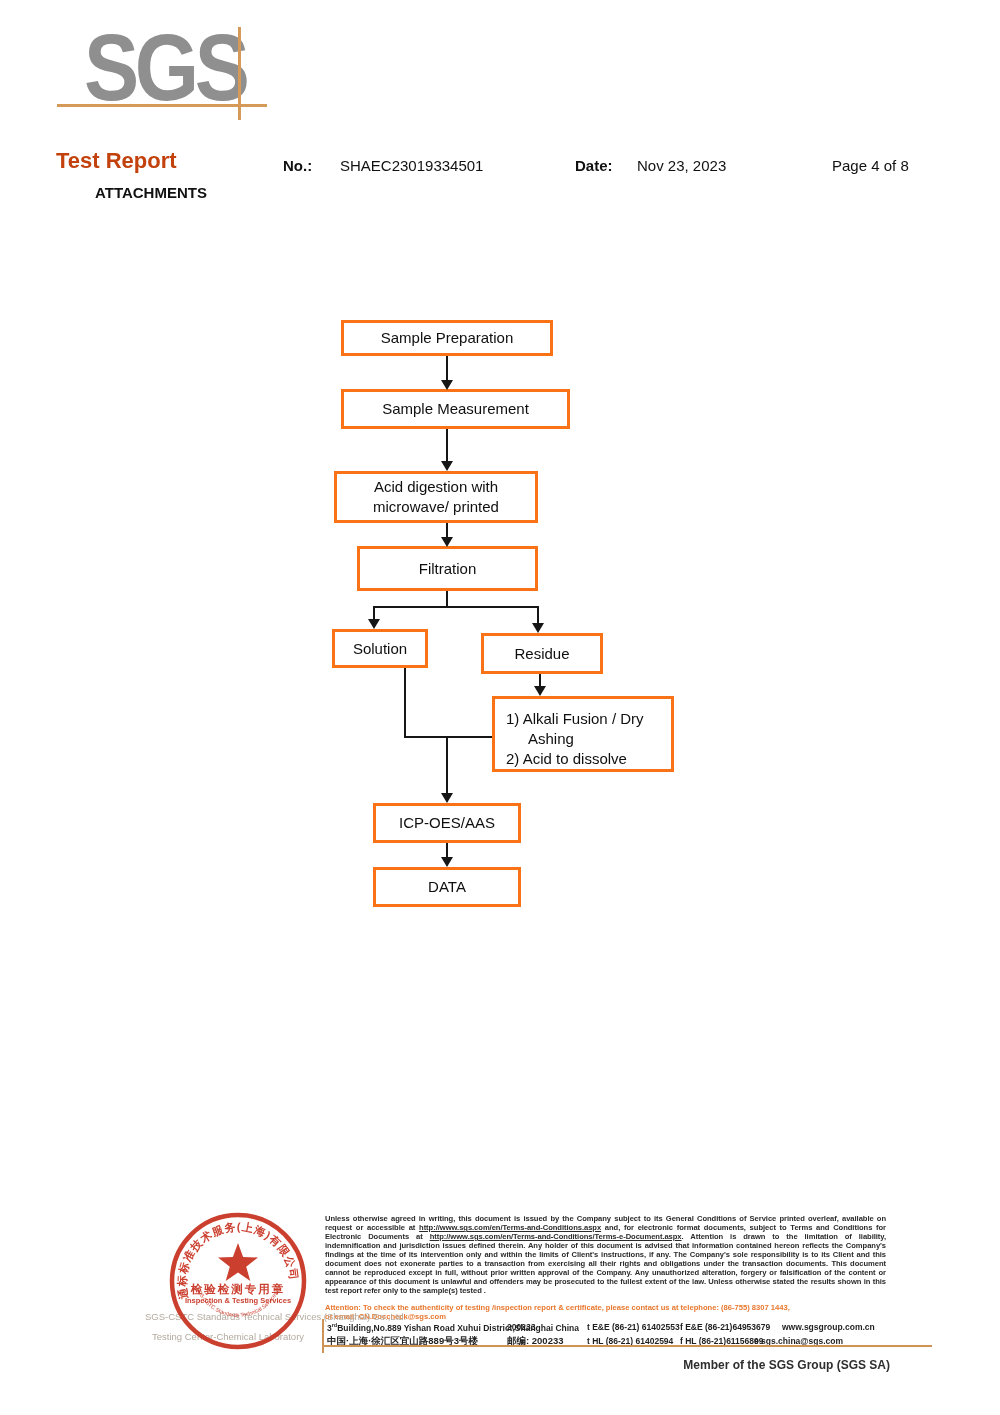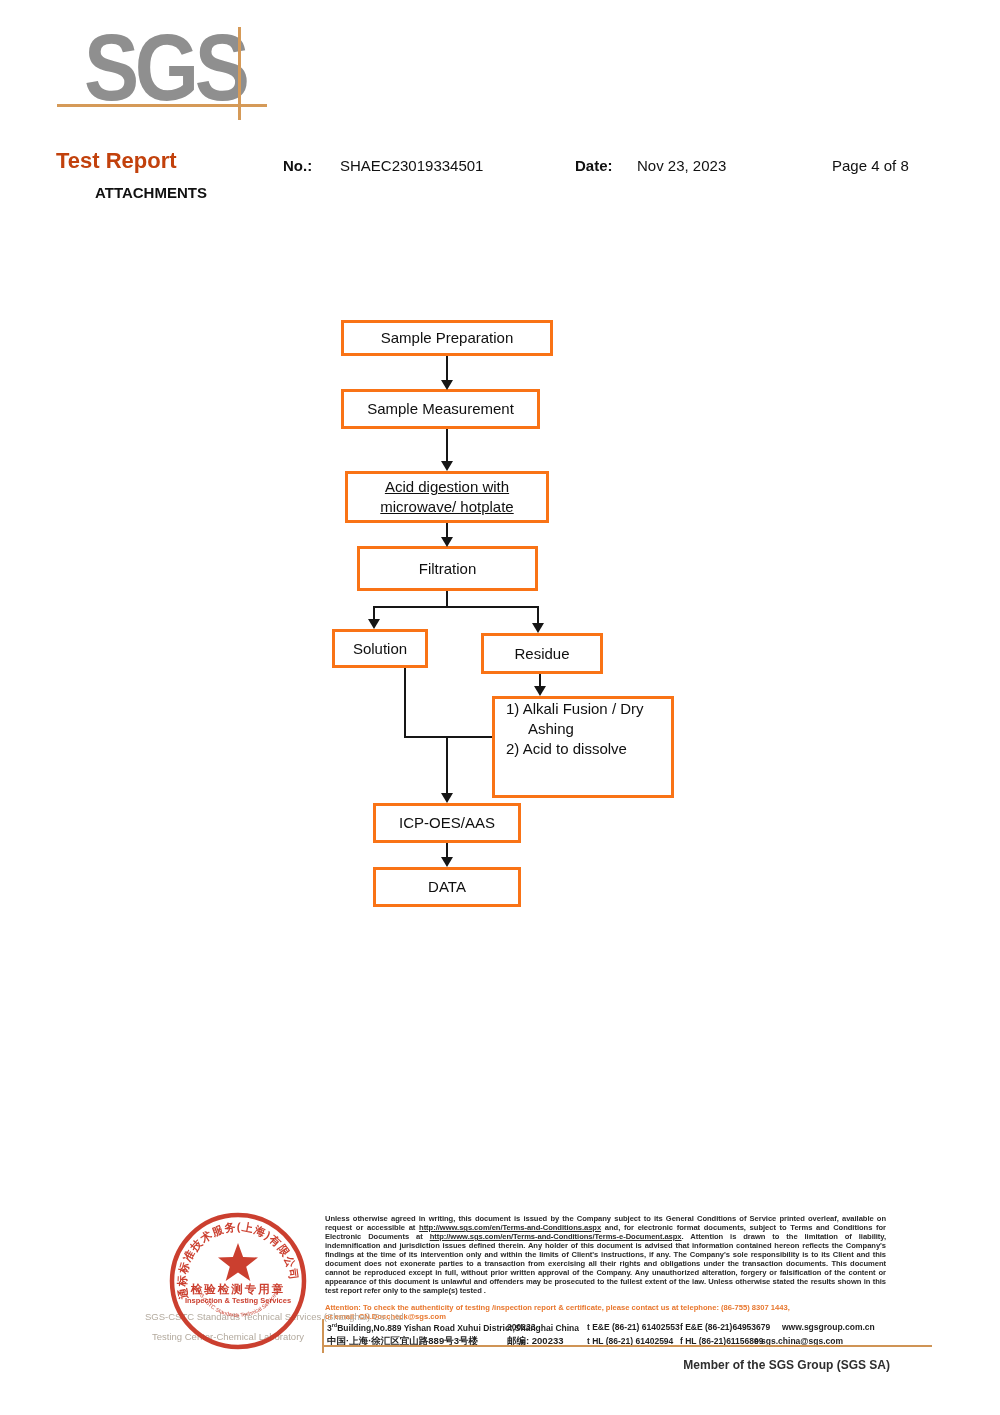--- a/index.html
+++ b/index.html
@@ -82,37 +82,37 @@
   <div class="hdr" style="left:637px;">Nov 23, 2023</div>
   <div class="hdr" style="left:832px;">Page 4 of 8</div>
   <div class="attachments">ATTACHMENTS</div>
 
 
   <div>
 
     <div class="fc-box" style="left:341px;top:320px;width:212px;height:36px;">
       <span>Sample Preparation</span>
     </div>
-    <div class="fc-box" style="left:341px;top:389px;width:199px;height:40px;">
+    <div class="fc-box" style="left:341px;top:389px;width:229px;height:40px;">
       <span>Sample Measurement</span>
     </div>
-    <div class="fc-box" style="left:345px;top:471px;width:204px;height:52px;text-decoration:underline;">
+    <div class="fc-box" style="left:334px;top:471px;width:204px;height:52px;">
       <span>Acid digestion with</span>
-      <span>microwave/ hotplate</span>
+      <span>microwave/ printed</span>
     </div>
     <div class="fc-box" style="left:357px;top:546px;width:181px;height:45px;">
       <span>Filtration</span>
     </div>
     <div class="fc-box" style="left:332px;top:629px;width:96px;height:39px;">
       <span>Solution</span>
     </div>
     <div class="fc-box" style="left:481px;top:633px;width:122px;height:41px;">
       <span>Residue</span>
     </div>
-    <div class="fc-box left" style="left:492px;top:696px;width:182px;height:102px;padding-left:11px;justify-content:flex-start;">
+    <div class="fc-box left" style="left:492px;top:696px;width:182px;height:76px;padding-left:11px;justify-content:flex-start;padding-top:10px;">
       <span>1) Alkali Fusion / Dry</span>
       <span class="indent">Ashing</span>
       <span>2) Acid to dissolve</span>
     </div>
     <div class="fc-box" style="left:373px;top:803px;width:148px;height:40px;">
       <span>ICP-OES/AAS</span>
     </div>
     <div class="fc-box" style="left:373px;top:867px;width:148px;height:40px;">
       <span>DATA</span>
     </div>

